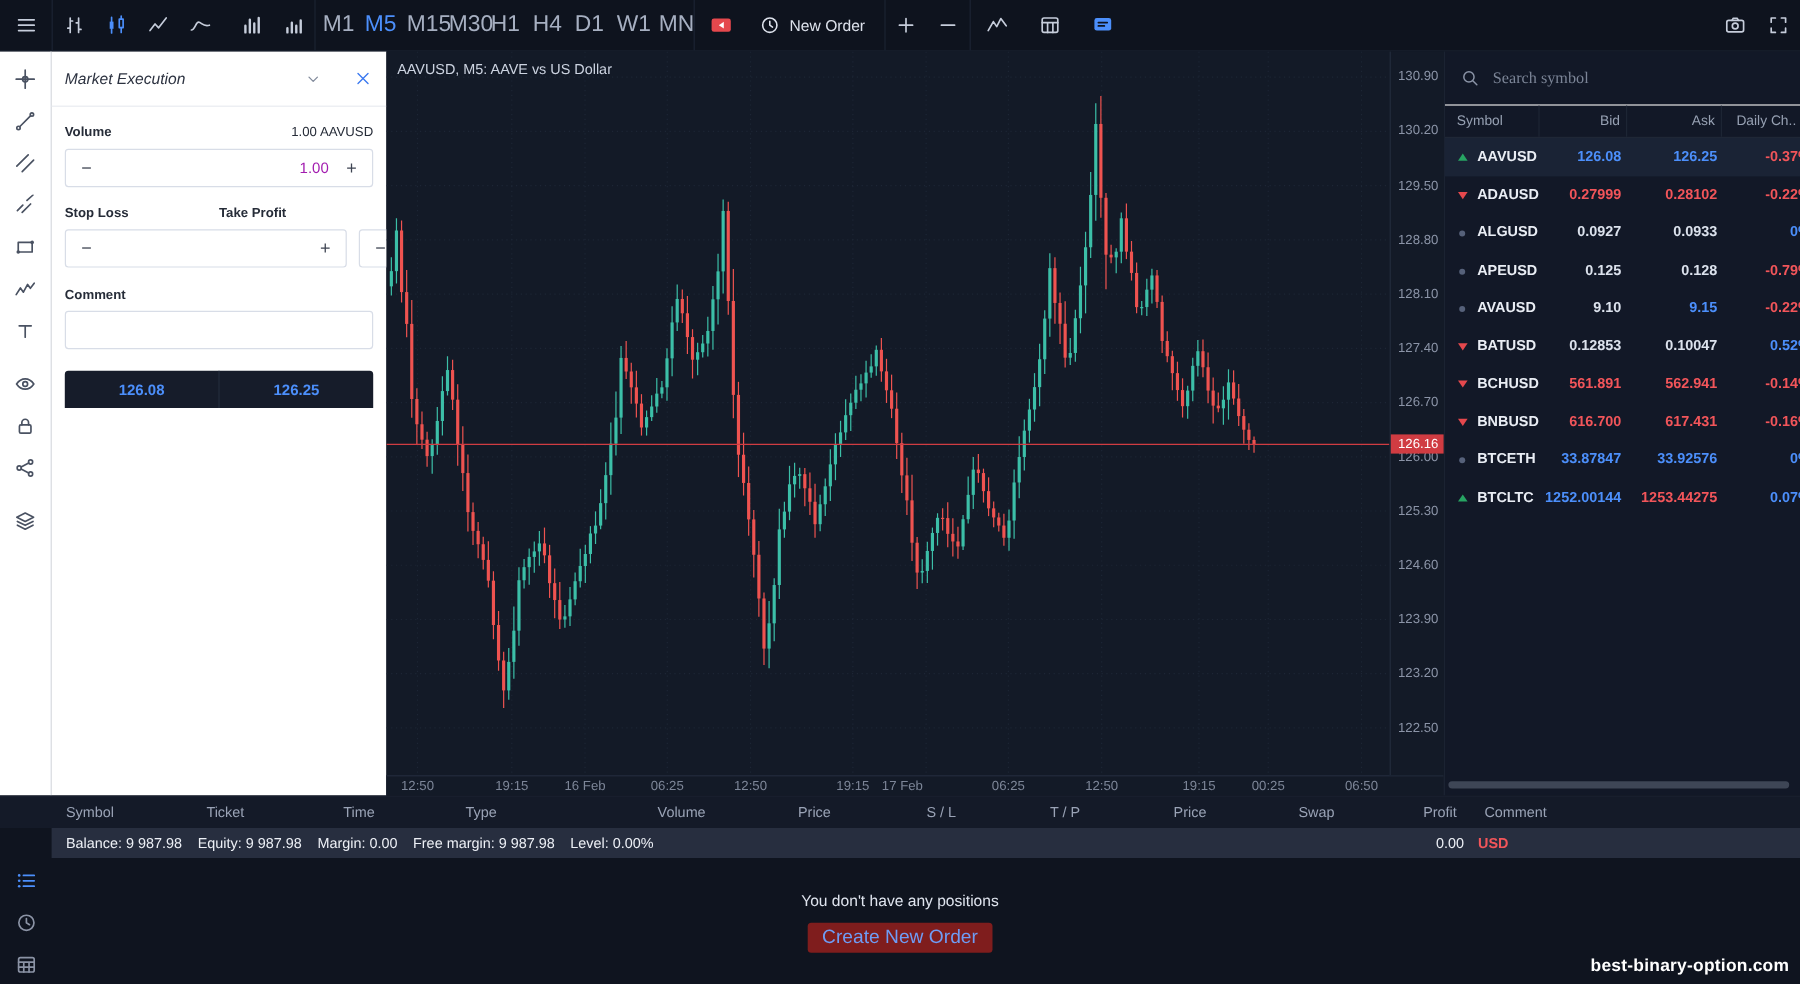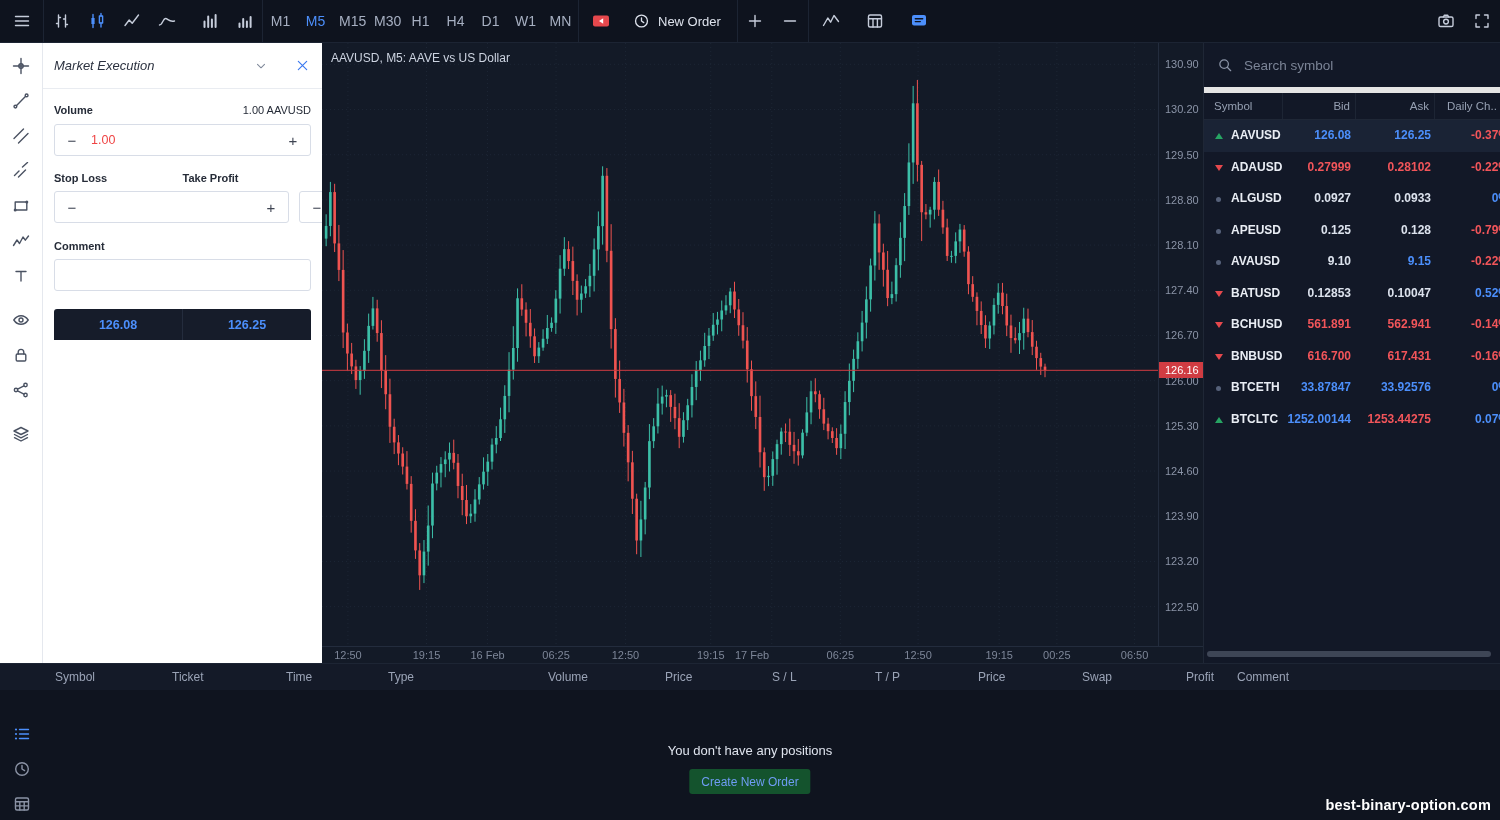--- a/index.html
+++ b/index.html
@@ -8,21 +8,21 @@
   
   .topbar{position:absolute;left:0;top:0;right:0;height:43px;background:#0e131e;border-bottom:1px solid #1c2433;display:flex;align-items:center;box-sizing:border-box;}
   .tbtn{display:flex;align-items:center;justify-content:center;gap:8px;height:42px;background:none;border:0;color:#c6cddb;padding:0;cursor:pointer;}
   .menu-btn{width:43px;}
   .icon-btn{width:35px;}
   .right-btn{width:36px;}
   .sp8{width:8px;}
   .tb-div{width:1px;align-self:stretch;background:#1c2433;}
   .tb-spacer{flex:1;}
   .tb-group{display:flex;align-items:center;height:42px;}
-  .tf-btn{width:35px;height:25px;background:none;border:0;font-size:14px;color:#a6afc1;font-family:inherit;cursor:pointer;}
+  .tf-btn{width:35px;height:25px;background:none;border:0;font-size:19px;color:#a6afc1;font-family:inherit;cursor:pointer;}
   .tf-btn.active{color:#4c8ffb;}
   .cht-btn.active{color:#4c8ffb;}
   .neworder{padding:0 16px 0 10px;font-size:13px;color:#dde2ec;}
   .ic-wrap{display:inline-flex;align-items:center;justify-content:center;}
   .ic{width:18px;height:18px;display:block;}
   .ic .st{fill:none;stroke:currentColor;stroke-width:1.4;stroke-linecap:round;stroke-linejoin:round;}
 
   
   .toolstrip{position:absolute;left:0;top:43px;width:43px;height:620px;background:#ffffff;border-right:1px solid #e5e8ee;box-sizing:border-box;display:flex;flex-direction:column;align-items:center;padding-top:8px;}
   .tool-btn{width:30px;height:30px;margin-bottom:5px;display:flex;align-items:center;justify-content:center;background:none;border:0;color:#4a5262;border-radius:4px;cursor:pointer;flex:none;}
@@ -33,21 +33,21 @@
   .op-header{height:45px;display:flex;align-items:center;padding-left:11px;border-bottom:1px solid #e9ecf1;font-style:italic;}
   .op-title{font-size:13px;color:#2c3240;flex:1;}
   .op-chevron{color:#828b9c;margin-right:14px;cursor:pointer;}
   .op-close{width:40px;height:44px;border:0;background:none;color:#3b79f0;cursor:pointer;display:flex;align-items:center;justify-content:center;}
   .op-body{padding:0 11px;}
   .op-row{display:flex;justify-content:space-between;align-items:center;margin-top:15px;}
   .op-label{font-size:11px;font-weight:700;color:#262c38;}
   .op-vol-cur{font-size:11px;color:#262c38;}
   .stepper{display:flex;align-items:center;height:32px;border:1px solid #d8dde7;border-radius:3px;margin-top:8px;box-sizing:border-box;background:#fff;}
   .step-btn{width:34px;height:100%;background:none;border:0;font-size:15px;color:#3e4452;cursor:pointer;font-family:inherit;}
-  .step-input{flex:1;min-width:0;border:0;text-align:left;font-size:12.5px;color:#ef4444;font-family:inherit;outline:none;background:none;}
+  .step-input{flex:1;min-width:0;border:0;text-align:right;font-size:12.5px;color:#a21caf;font-family:inherit;outline:none;background:none;}
   .op-two-labels{display:flex;margin-top:16px;}
   .op-two-labels .op-label{width:139px;}
   .op-two{display:flex;gap:10px;margin-top:7px;}
   .op-two .stepper{flex:1;margin-top:0;}
   .comment-label{margin-top:17px;}
   .comment-input{width:100%;box-sizing:border-box;height:32px;border:1px solid #d8dde7;border-radius:3px;margin-top:7px;outline:none;font-family:inherit;font-size:12.5px;padding:0 8px;color:#262c38;}
   .quote-row{display:flex;height:31px;background:#161c2a;margin-top:18px;border-radius:3px 3px 0 0;}
   .quote{flex:1;display:flex;align-items:center;justify-content:center;font-size:12.5px;font-weight:600;color:#4c8ffb;}
   .quote.buy{border-left:1px solid #242c3d;}
   .trade-btns{display:flex;height:33px;margin-top:2px;}
@@ -61,21 +61,21 @@
   .grid{stroke:#1d2635;stroke-width:1;stroke-dasharray:1 3;}
   .price-line{stroke:#d03c42;stroke-width:1;}
   .price-axis{position:absolute;right:0;top:0;width:45px;height:603px;border-left:1px solid #232c3d;background:#131a27;box-sizing:border-box;z-index:4;}
   .ptick{position:absolute;left:6px;font-size:11px;color:#8b94a7;}
   .cur-price{position:absolute;left:0;right:0;padding:2px 0 2px 6px;background:#d03c42;color:#fff;font-size:11px;z-index:2;}
   .time-axis{position:absolute;left:0;bottom:0;width:881px;height:17px;border-top:1px solid #232c3d;background:#131a27;box-sizing:border-box;}
   .ttick{position:absolute;top:2px;transform:translateX(-50%);font-size:11px;color:#7d8698;white-space:nowrap;}
 
   
   .watchlist{position:absolute;right:0;top:43px;width:297px;height:620px;background:#121827;border-left:1px solid #1f2736;overflow:hidden;box-sizing:border-box;}
-  .wl-search{height:44px;display:flex;align-items:center;padding-left:13px;border-bottom:6px solid #e5e5e5;color:#8b94a7;}
+  .wl-search{height:44px;display:flex;align-items:center;padding-left:13px;border-bottom:1px solid #e5e5e5;color:#8b94a7;font-family:Liberation Serif, serif;}
   .wl-search input{background:none;border:0;outline:none;color:#dfe4ee;font-size:13.5px;font-family:inherit;margin-left:9px;width:210px;}
   .wl-search input::placeholder{color:#7b8496;}
   .wl-header{position:relative;height:26px;border-bottom:1px solid #1f2736;font-size:11.5px;color:#96a0b2;}
   .wl-hcell{position:absolute;top:0;height:26px;line-height:26px;box-sizing:border-box;border-right:1px solid #1d2534;}
   .wl-hcell.c0{left:0;width:79px;padding-left:10px;}
   .wl-hcell.c1{left:79px;width:73px;text-align:right;padding-right:5px;}
   .wl-hcell.c2{left:152px;width:79px;text-align:right;padding-right:5px;}
   .wl-hcell.c3{left:231px;width:80px;padding-left:12px;border-right:0;}
   .wl-row{position:relative;height:31.5px;font-size:12px;cursor:pointer;}
   .wl-row.selected{background:#1a2335;}
@@ -93,21 +93,21 @@
 
   
   .bottom{position:absolute;left:0;right:0;bottom:0;height:157px;background:#0f141f;border-top:1px solid #1d2534;box-sizing:border-box;}
   .pos-header{position:absolute;left:0;right:0;top:0;height:26px;background:#141a28;}
   .pos-col{position:absolute;top:0;line-height:26px;font-size:12px;color:#9aa3b6;white-space:nowrap;}
   .balance-bar{position:absolute;left:43px;right:0;top:26px;height:25px;background:#272e3f;display:flex;align-items:center;padding-left:12px;gap:13px;font-size:12px;color:#edf0f6;box-sizing:border-box;}
   .bal-item{white-space:nowrap;}
   .profit-val{position:absolute;right:280px;font-size:12px;color:#edf0f6;}
   .currency{position:absolute;right:243px;font-size:12px;color:#f2555a;font-weight:700;}
   .empty-text{position:absolute;left:0;right:0;top:79px;text-align:center;font-size:13px;color:#dfe4ee;}
-  .create-order-btn{position:absolute;left:50%;transform:translateX(-50%);top:105px;height:25px;padding:0 12px;background:#14532d;border:0;border-radius:3px;color:#6f9cf4;font-size:12px;font-family:inherit;cursor:pointer;}
+  .create-order-btn{position:absolute;left:50%;transform:translateX(-50%);top:105px;height:25px;padding:0 12px;background:#7f1d1d;border:0;border-radius:3px;color:#6f9cf4;font-size:16px;font-family:inherit;cursor:pointer;}
   .side-tabs{position:absolute;left:0;top:57px;width:43px;display:flex;flex-direction:column;align-items:center;gap:9px;}
   .tab-btn{width:26px;height:26px;border:0;background:none;color:#8b93a5;display:flex;align-items:center;justify-content:center;cursor:pointer;padding:0;}
   .tab-btn.active{color:#4c8ffb;}
   .watermark{position:absolute;right:9px;bottom:7px;font-size:14.5px;font-weight:700;color:#ffffff;letter-spacing:.2px;}
 </style>
 </head>
 <body>
 
 <div class="app">
 
@@ -926,18 +926,29 @@
         <span class="pos-col" style="left: 388px;">Type</span>
         <span class="pos-col" style="left: 548px;">Volume</span>
         <span class="pos-col" style="left: 665px;">Price</span>
         <span class="pos-col" style="left: 772px;">S / L</span>
         <span class="pos-col" style="left: 875px;">T / P</span>
         <span class="pos-col" style="left: 978px;">Price</span>
         <span class="pos-col" style="left: 1082px;">Swap</span>
         <span class="pos-col" style="left: 1186px;">Profit</span>
         <span class="pos-col" style="left: 1237px;">Comment</span>
       </div>
+    <div class="balance-bar">
+      <div style="display:flex;gap:13px;" id="bal-items">
+          <span class="bal-item">Balance: 9 987.98</span>
+          <span class="bal-item">Equity: 9 987.98</span>
+          <span class="bal-item">Margin: 0.00</span>
+          <span class="bal-item">Free margin: 9 987.98</span>
+          <span class="bal-item">Level: 0.00%</span>
+        </div>
+      <span class="profit-val">0.00</span>
+      <span class="currency">USD</span>
+    </div>
     <div class="empty-text">You don't have any positions</div>
     <button class="create-order-btn">Create New Order</button>
     <div class="watermark">best-binary-option.com</div>
   </footer>
 
 </div>
 
 </body></html>

